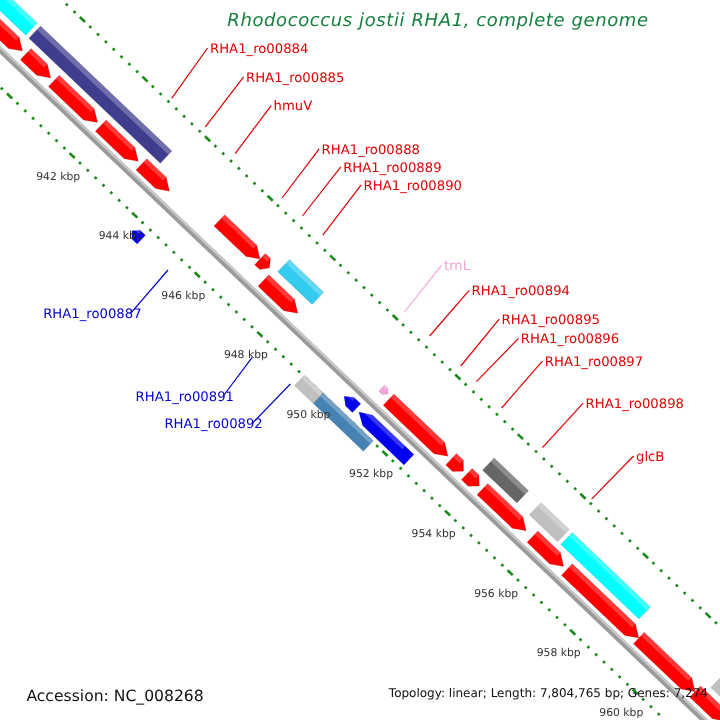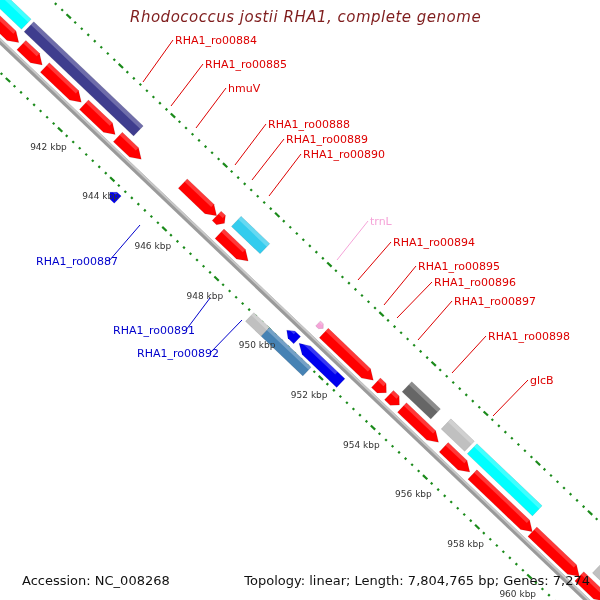--- a/index.html
+++ b/index.html
@@ -1,20 +1,20 @@
 <!DOCTYPE html>
 <html><head>
 <meta charset="utf-8">
 <style>
   html, body { margin:0; padding:0; background:#ffffff; }
   body { width:600px; height:600px; position:relative; overflow:hidden; font-family:"DejaVu Sans", sans-serif; }
   #map { position:absolute; left:0; top:0; }
-  .title { position:absolute; top:8px; left:0; width:600px; text-align:left; padding-left:130px; box-sizing:border-box; font-style:italic; font-size:15px; color:#7f1d1d; letter-spacing:0.5px; }
+  .title { position:absolute; top:8px; left:0; width:600px; text-align:center; padding-left:130px; box-sizing:border-box; font-style:italic; font-size:15px; color:#15803d; letter-spacing:0.5px; }
   .footer-left { position:absolute; left:22px; top:573px; font-size:13px; color:#111; }
-  .footer-right { position:absolute; right:10px; top:573px; font-size:13px; color:#111; }
+  .footer-right { position:absolute; right:10px; top:573px; font-size:10px; color:#111; }
   .kbp { font-size:9px; fill:#333; font-family:"DejaVu Sans", sans-serif; }
   .lbl { font-size:11px; font-family:"DejaVu Sans", sans-serif; }
 </style>
 </head>
 <body>
 
 <svg id="map" width="600" height="600">
     <g transform="translate(0,42) rotate(43.6)">
       <rect x="-60" y="-3" width="1000" height="5" fill="#9a9a9a"></rect>
       <rect x="-60" y="-3" width="1000" height="2" fill="#c8c8c8"></rect>

